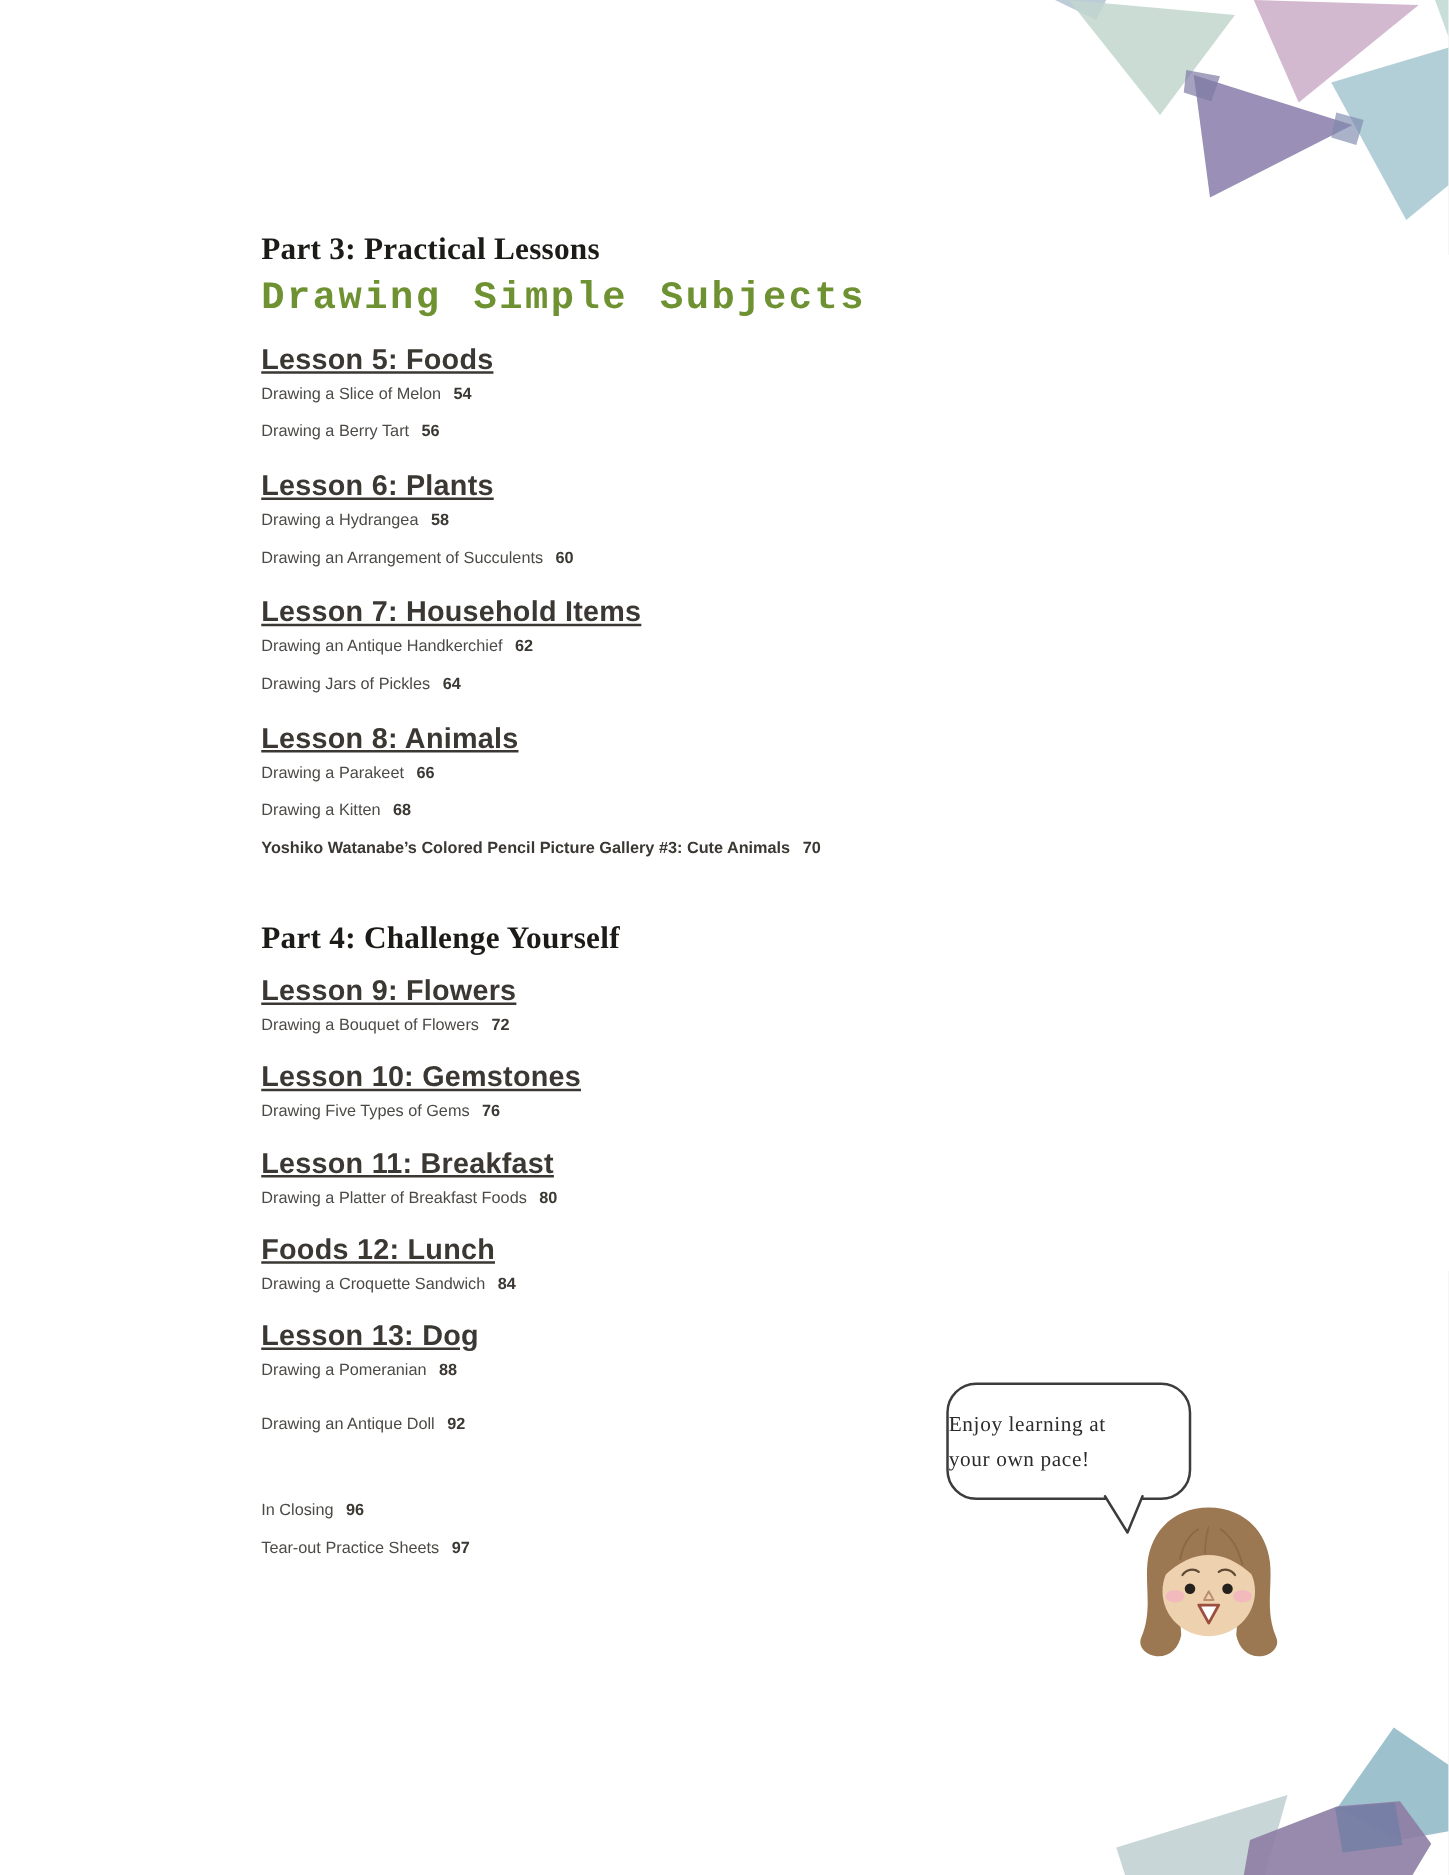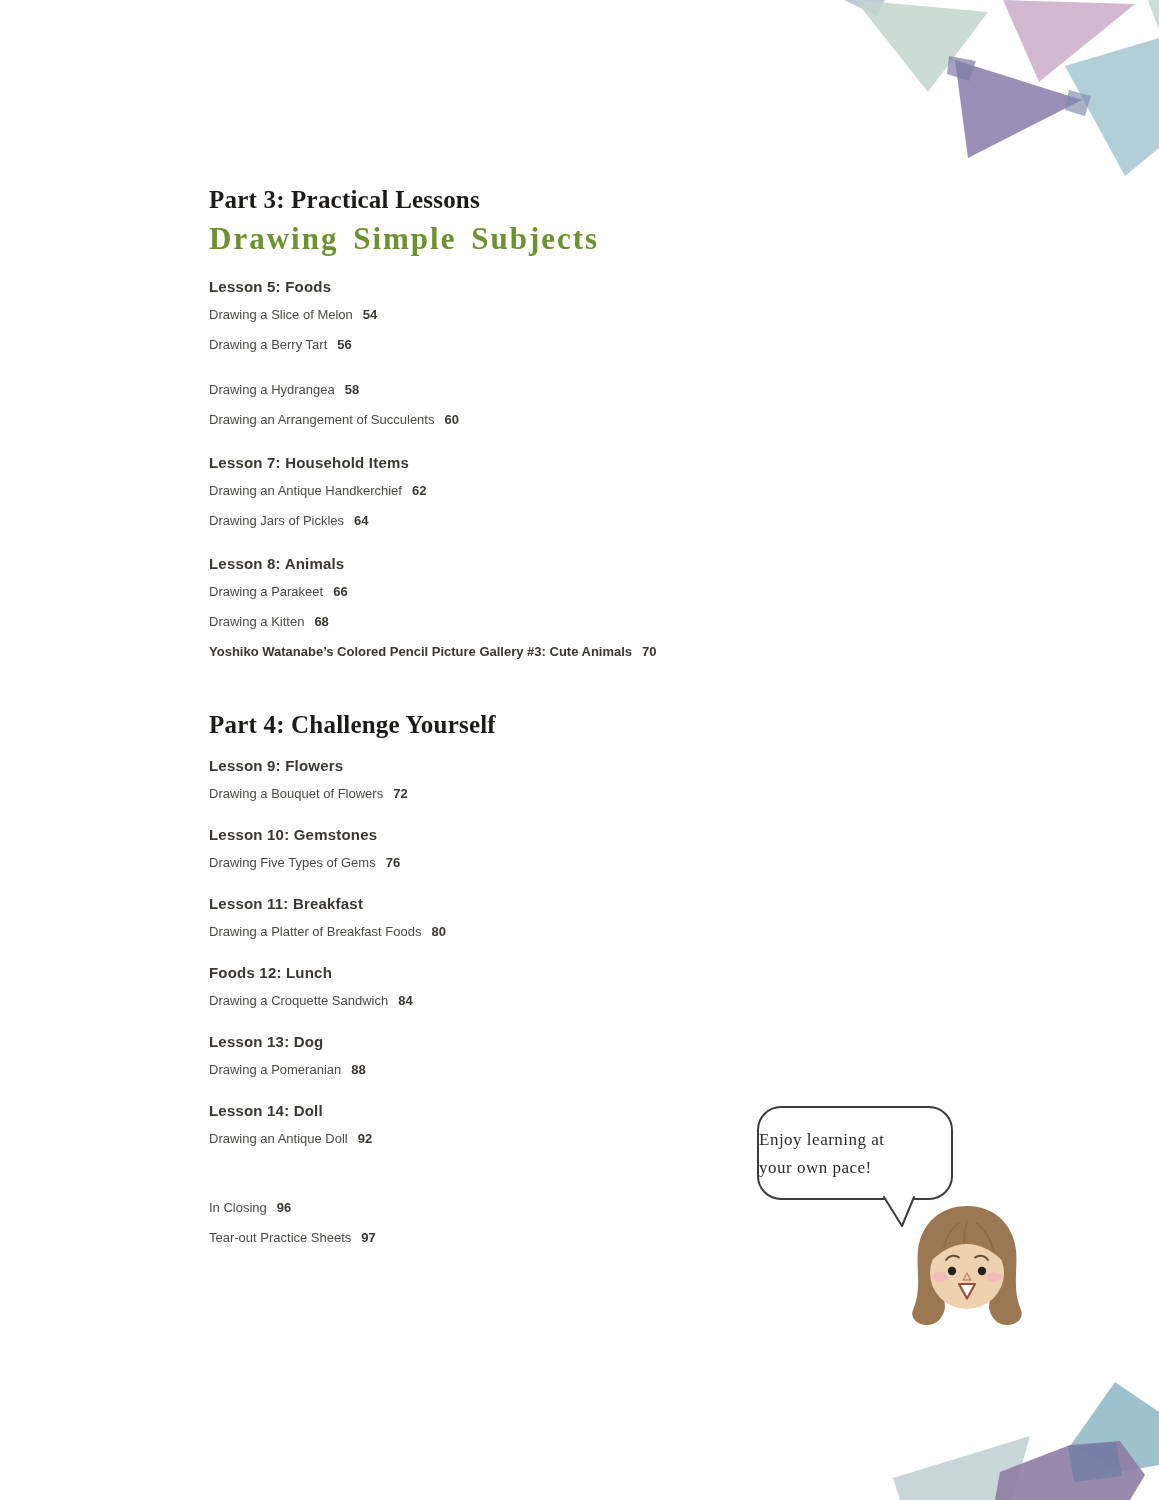--- a/index.html
+++ b/index.html
@@ -28,22 +28,22 @@
   .hand-title {
     font-family:cursive;
     font-weight:700; font-size:31px; line-height:1.3;
     letter-spacing:2px; word-spacing:5px;
     margin:4px 0 0;
   }
   .group { margin-top:15px; }
   .section-part4 { margin-top:44px; }
   .section-part4 .group { margin-top:13px; }
   .group-h {
-    font-weight:700; font-size:15px; line-height:26px;
-    color:#3b3833; letter-spacing:0.2px;
+    font-weight:700; font-size:23px; line-height:26px;
+    color:#3b3833; letter-spacing:0.2px;text-decoration:underline;
   }
   .entry { font-size:13px; line-height:30px; color:#4c4a46; }
   .entry-page { font-weight:700; color:#3b3833; margin-left:10px; }
   .gallery { }
   .gallery .entry-title { font-weight:700; color:#3b3833; }
   .closing { margin-top:39px; }
 
   .bubble {
     position:absolute; left:757px; top:1106px;
     width:196px; height:94px;
@@ -78,27 +78,28 @@
   <svg class="wc wc-bottom" width="320" height="170" viewBox="0 0 320 170">
     <polygon points="54,148 191,106 173,170 61,170" fill="#c3d1d3" opacity="0.9"></polygon>
     <polygon points="276,52 320,82 320,135 281,142 231,116" fill="#94bac9" opacity="0.9"></polygon>
     <polygon points="161,142 231,115 281,111 306,145 291,170 156,170" fill="#8d7da3" opacity="0.9"></polygon>
     <polygon points="229,116 277,112 283,146 235,152" fill="#6f7ea6" opacity="0.75"></polygon>
   </svg>
 
   <div class="content" id="toc-content">
       <section class="toc-section">
         <h2 class="part-title">Part 3: Practical Lessons</h2>
-        <div class="hand-title" style="color: rgb(110, 146, 49);">Drawing Simple Subjects</div>
+        <div class="hand-title" style="color: rgb(110, 146, 49); font-family: Liberation Mono, monospace;">Drawing Simple Subjects</div>
         <div class="group">
           <h3 class="group-h">Lesson 5: Foods</h3>
           <div class="entry"><span class="entry-title">Drawing a Slice of Melon</span><span class="entry-page">54</span></div>
           <div class="entry"><span class="entry-title">Drawing a Berry Tart</span><span class="entry-page">56</span></div>
         </div>
         <div class="group">
+          <h3 class="group-h">Lesson 6: Plants</h3>
           <div class="entry"><span class="entry-title">Drawing a Hydrangea</span><span class="entry-page">58</span></div>
           <div class="entry"><span class="entry-title">Drawing an Arrangement of Succulents</span><span class="entry-page">60</span></div>
         </div>
         <div class="group">
           <h3 class="group-h">Lesson 7: Household Items</h3>
           <div class="entry"><span class="entry-title">Drawing an Antique Handkerchief</span><span class="entry-page">62</span></div>
           <div class="entry"><span class="entry-title">Drawing Jars of Pickles</span><span class="entry-page">64</span></div>
         </div>
         <div class="group">
           <h3 class="group-h">Lesson 8: Animals</h3>
@@ -123,21 +124,20 @@
         </div>
         <div class="group">
           <h3 class="group-h">Foods 12: Lunch</h3>
           <div class="entry"><span class="entry-title">Drawing a Croquette Sandwich</span><span class="entry-page">84</span></div>
         </div>
         <div class="group">
           <h3 class="group-h">Lesson 13: Dog</h3>
           <div class="entry"><span class="entry-title">Drawing a Pomeranian</span><span class="entry-page">88</span></div>
         </div>
         <div class="group">
-          <h3 class="group-h">Lesson 14: Doll</h3>
           <div class="entry"><span class="entry-title">Drawing an Antique Doll</span><span class="entry-page">92</span></div>
         </div>
       </section>
       <div class="closing">
         <div class="entry"><span class="entry-title">In Closing</span><span class="entry-page">96</span></div>
         <div class="entry"><span class="entry-title">Tear-out Practice Sheets</span><span class="entry-page">97</span></div>
       </div>
     </div>
 
   <div class="bubble">

